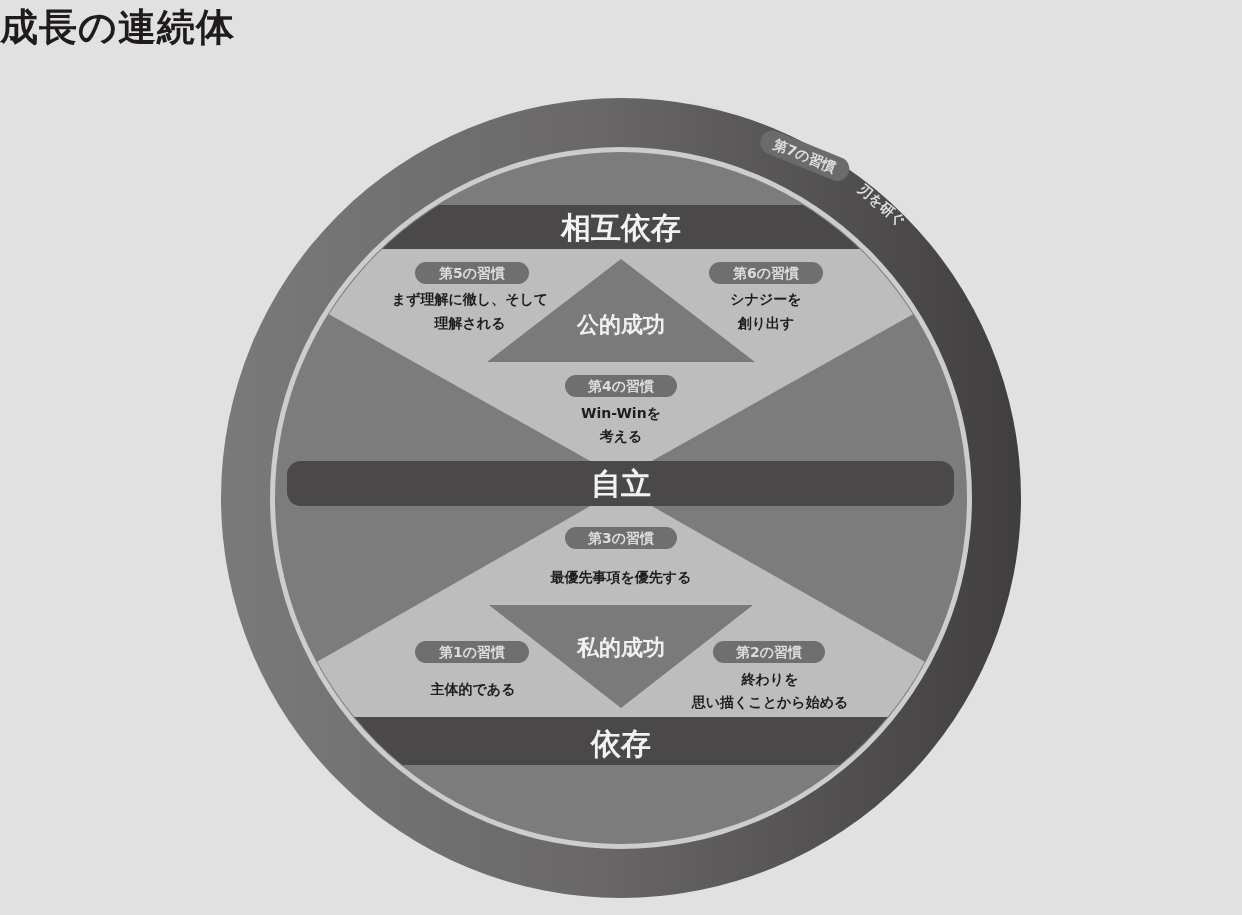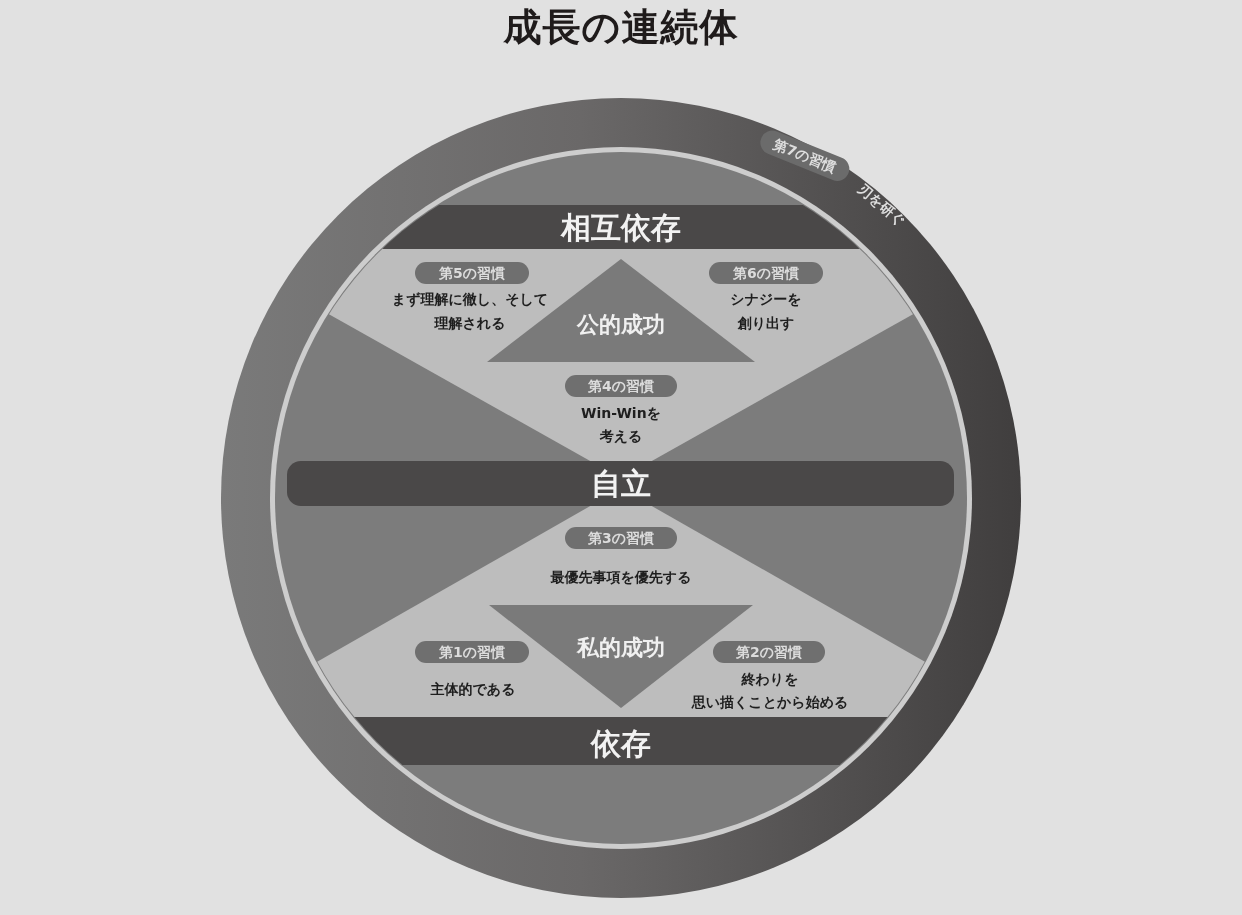--- a/index.html
+++ b/index.html
@@ -4,21 +4,21 @@
 <style>
   html, body { margin: 0; padding: 0; }
   body {
     width: 1242px; height: 915px; overflow: hidden;
     background: #e1e1e1;
     font-family: "DejaVu Sans", "Liberation Sans", sans-serif;
   }
   .stage { position: relative; width: 1242px; height: 915px; }
   .title {
     position: absolute; left: 0; top: 2px; width: 1242px;
-    text-align: center; font-size: 38px; font-weight: bold;
+    text-align: left; font-size: 38px; font-weight: bold;
     color: #1f1b1b; letter-spacing: 1px;
   }
   svg.diagram { position: absolute; left: 0; top: 0; }
   svg text { font-family: "DejaVu Sans", "Liberation Sans", sans-serif; font-weight: bold; }
   .band-text { fill: #f2f2f2; font-size: 30px; }
   .success-text { fill: #f0f0f0; font-size: 22px; }
   .pill-text { fill: #dcdcdc; font-size: 14px; }
   .habit-text { fill: #1e1e1e; font-size: 14px; }
   .ring-text { fill: #dedede; font-size: 14px; }
 </style>

